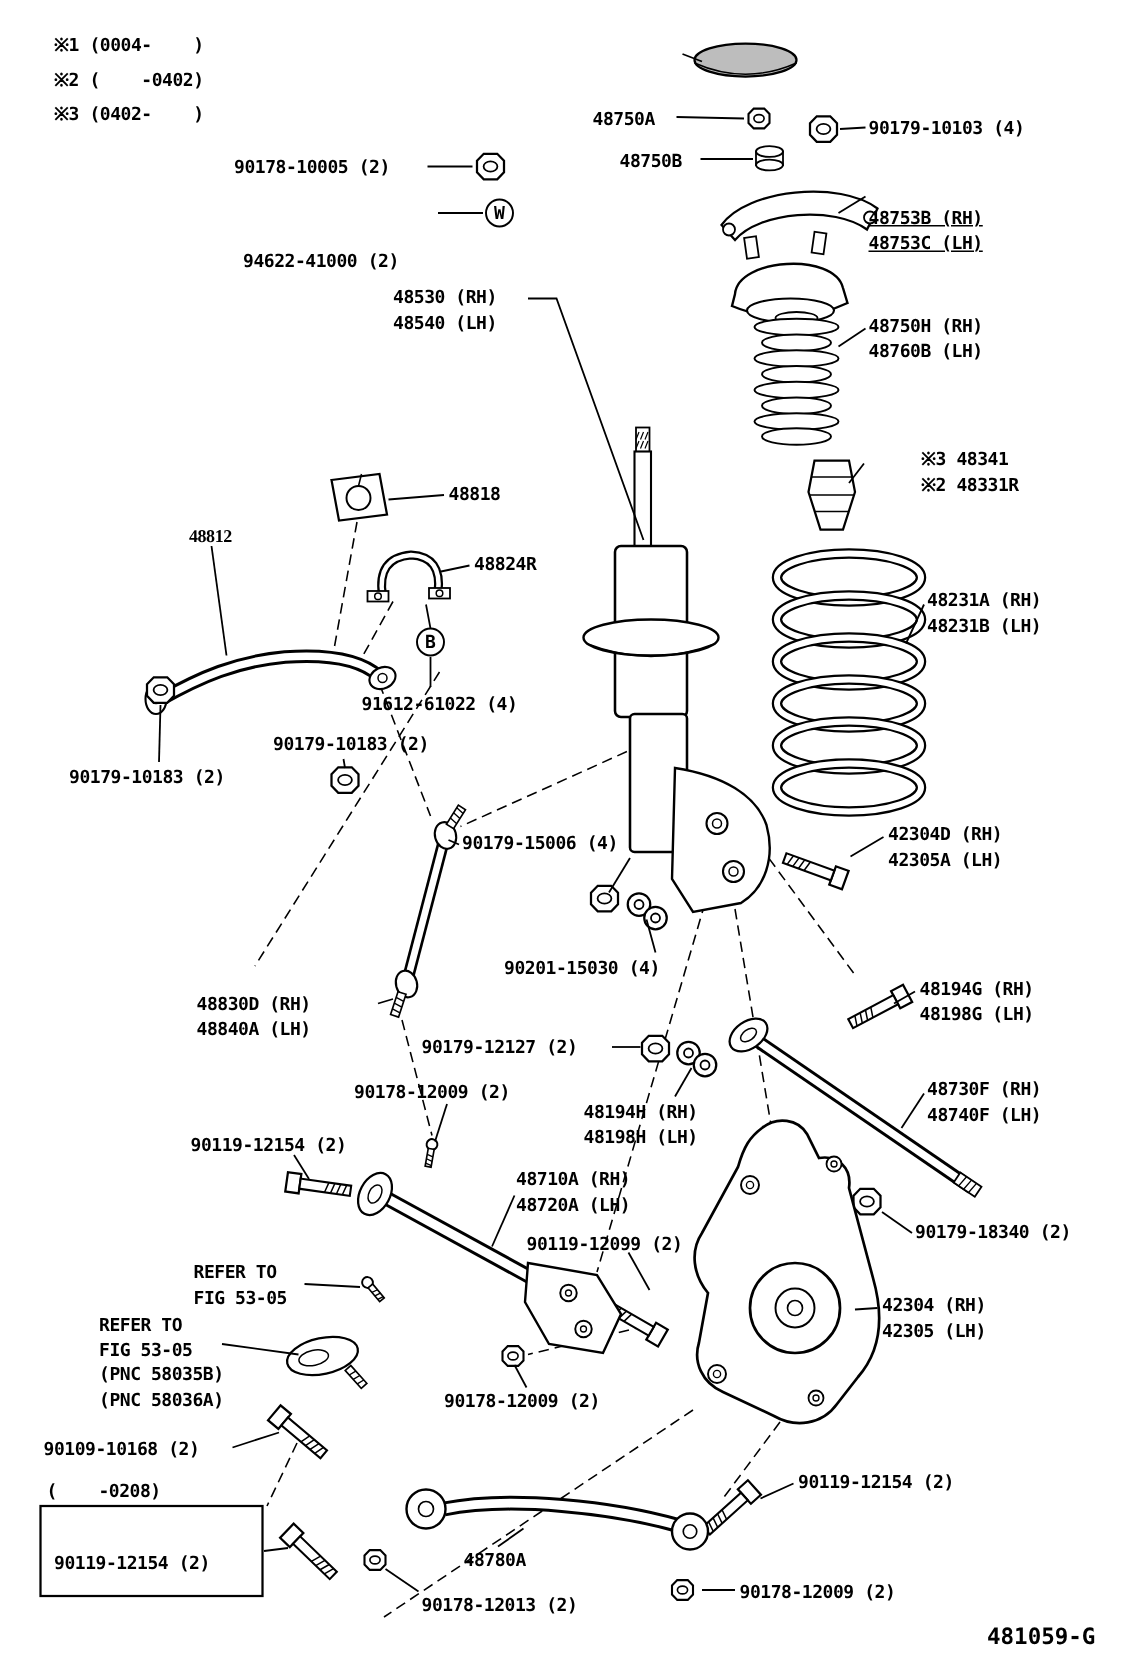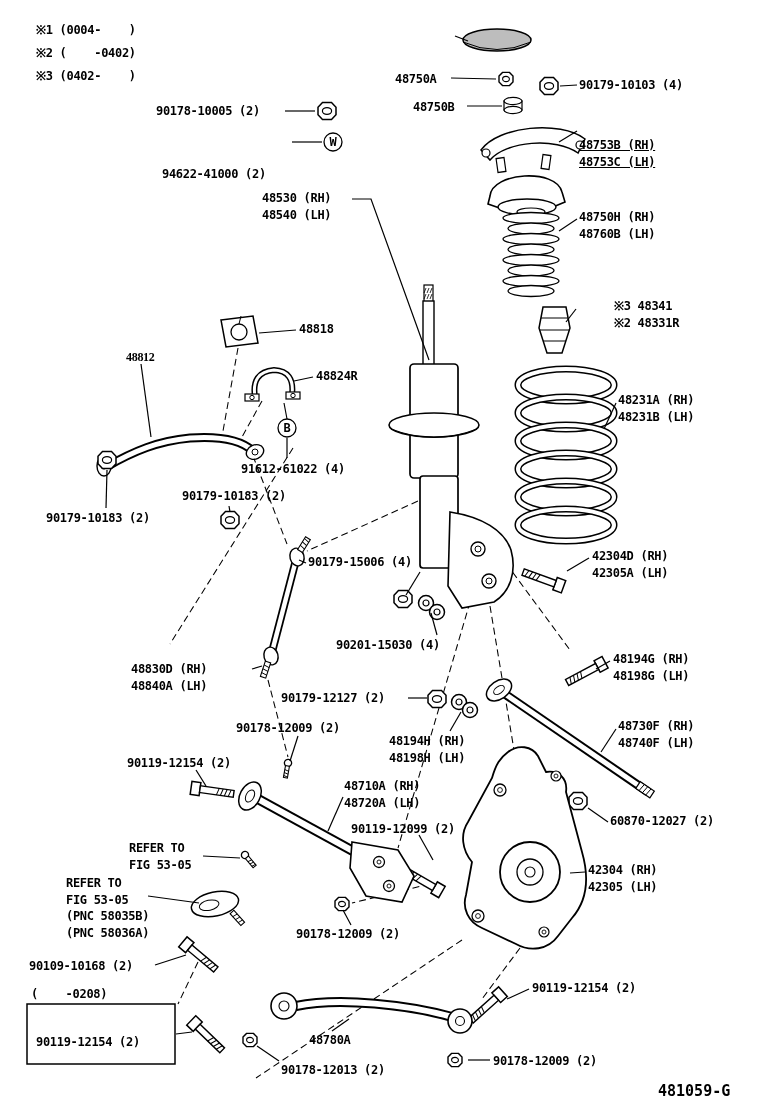--- a/index.html
+++ b/index.html
@@ -328,21 +328,21 @@
       <div class="part-label" style="left: 336px; top: 637px;"><div>90201-15030 (4)</div></div>
       <div class="part-label" style="left: 131px; top: 661px;"><div>48830D (RH)</div><div>48840A (LH)</div></div>
       <div class="part-label" style="left: 613px; top: 651px;"><div>48194G (RH)</div><div>48198G (LH)</div></div>
       <div class="part-label" style="left: 281px; top: 690px;"><div>90179-12127 (2)</div></div>
       <div class="part-label" style="left: 236px; top: 720px;"><div>90178-12009 (2)</div></div>
       <div class="part-label" style="left: 389px; top: 733px;"><div>48194H (RH)</div><div>48198H (LH)</div></div>
       <div class="part-label" style="left: 618px; top: 718px;"><div>48730F (RH)</div><div>48740F (LH)</div></div>
       <div class="part-label" style="left: 127px; top: 755px;"><div>90119-12154 (2)</div></div>
       <div class="part-label" style="left: 344px; top: 778px;"><div>48710A (RH)</div><div>48720A (LH)</div></div>
       <div class="part-label" style="left: 351px; top: 821px;"><div>90119-12099 (2)</div></div>
-      <div class="part-label" style="left: 610px; top: 813px;"><div>60870-12027 (2)</div></div>
+      <div class="part-label" style="left: 610px; top: 813px;"><div>90179-18340 (2)</div></div>
       <div class="part-label" style="left: 588px; top: 862px;"><div>42304 (RH)</div><div>42305 (LH)</div></div>
       <div class="part-label" style="left: 129px; top: 840px;"><div>REFER TO</div><div>FIG 53-05</div></div>
       <div class="part-label" style="left: 66px; top: 875px;"><div>REFER TO</div><div>FIG 53-05</div><div>(PNC 58035B)</div><div>(PNC 58036A)</div></div>
       <div class="part-label" style="left: 296px; top: 926px;"><div>90178-12009 (2)</div></div>
       <div class="part-label" style="left: 29px; top: 958px;"><div>90109-10168 (2)</div></div>
       <div class="part-label" style="left: 31px; top: 986px;"><div>(    -0208)</div></div>
       <div class="part-label" style="left: 36px; top: 1034px;"><div>90119-12154 (2)</div></div>
       <div class="part-label" style="left: 309px; top: 1032px;"><div>48780A</div></div>
       <div class="part-label" style="left: 281px; top: 1062px;"><div>90178-12013 (2)</div></div>
       <div class="part-label" style="left: 532px; top: 980px;"><div>90119-12154 (2)</div></div>

